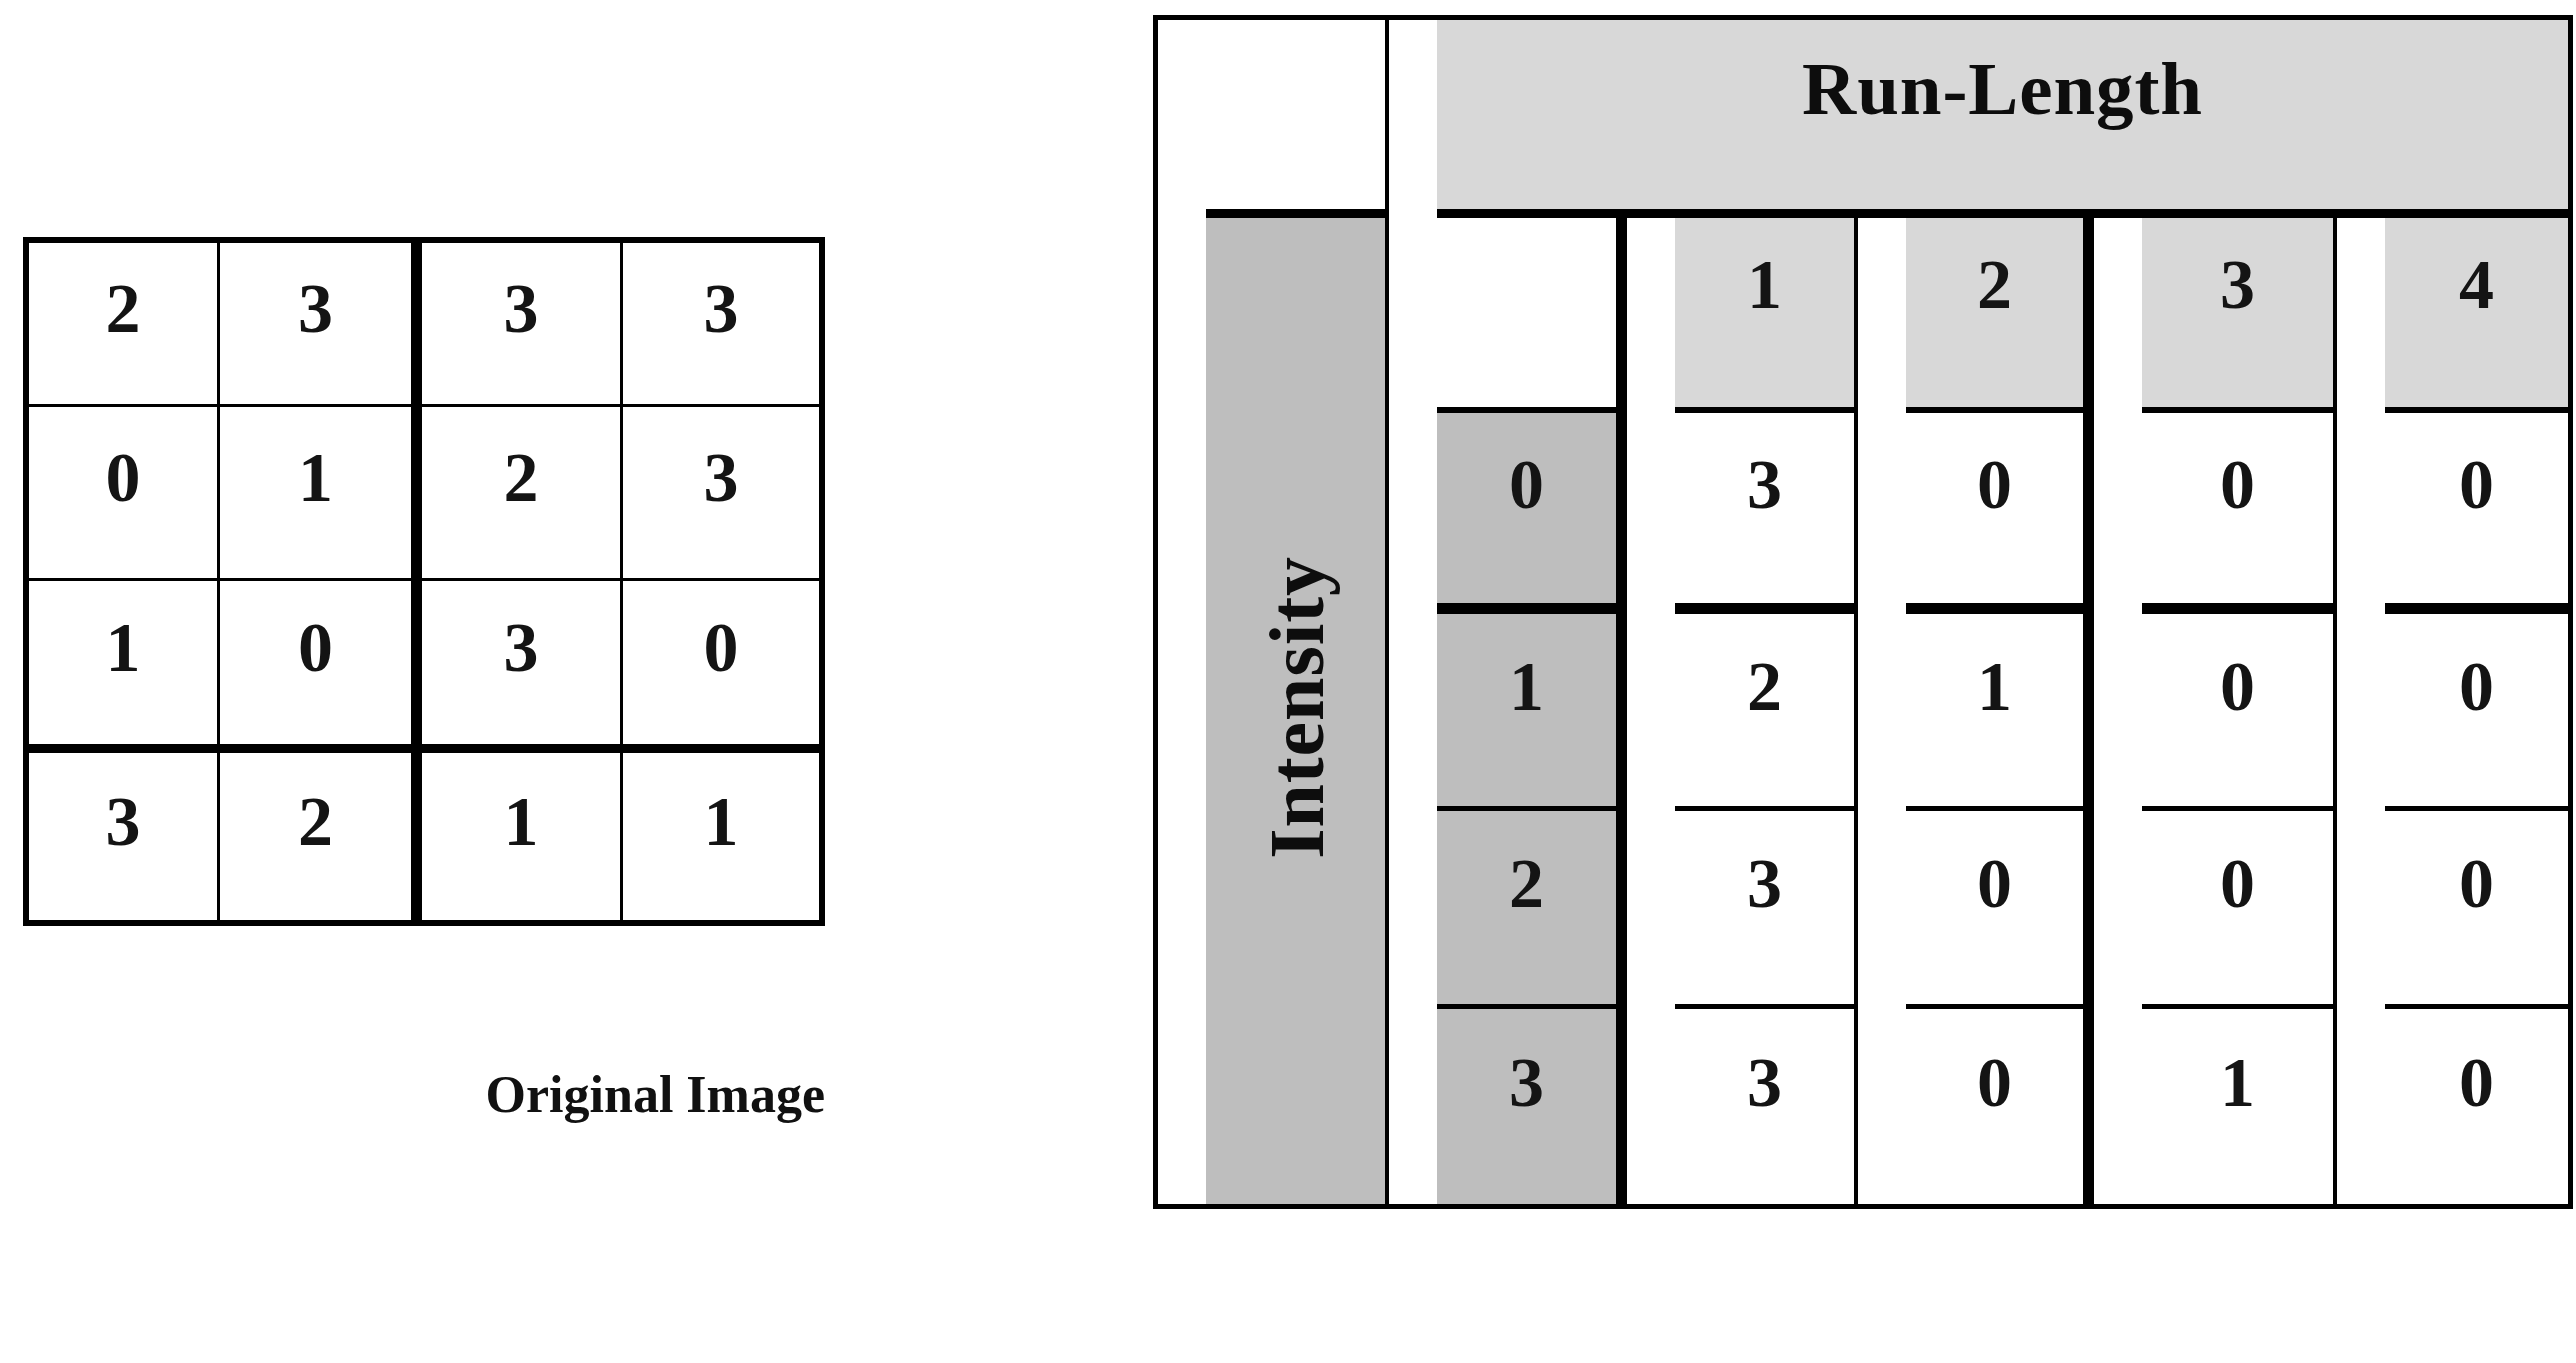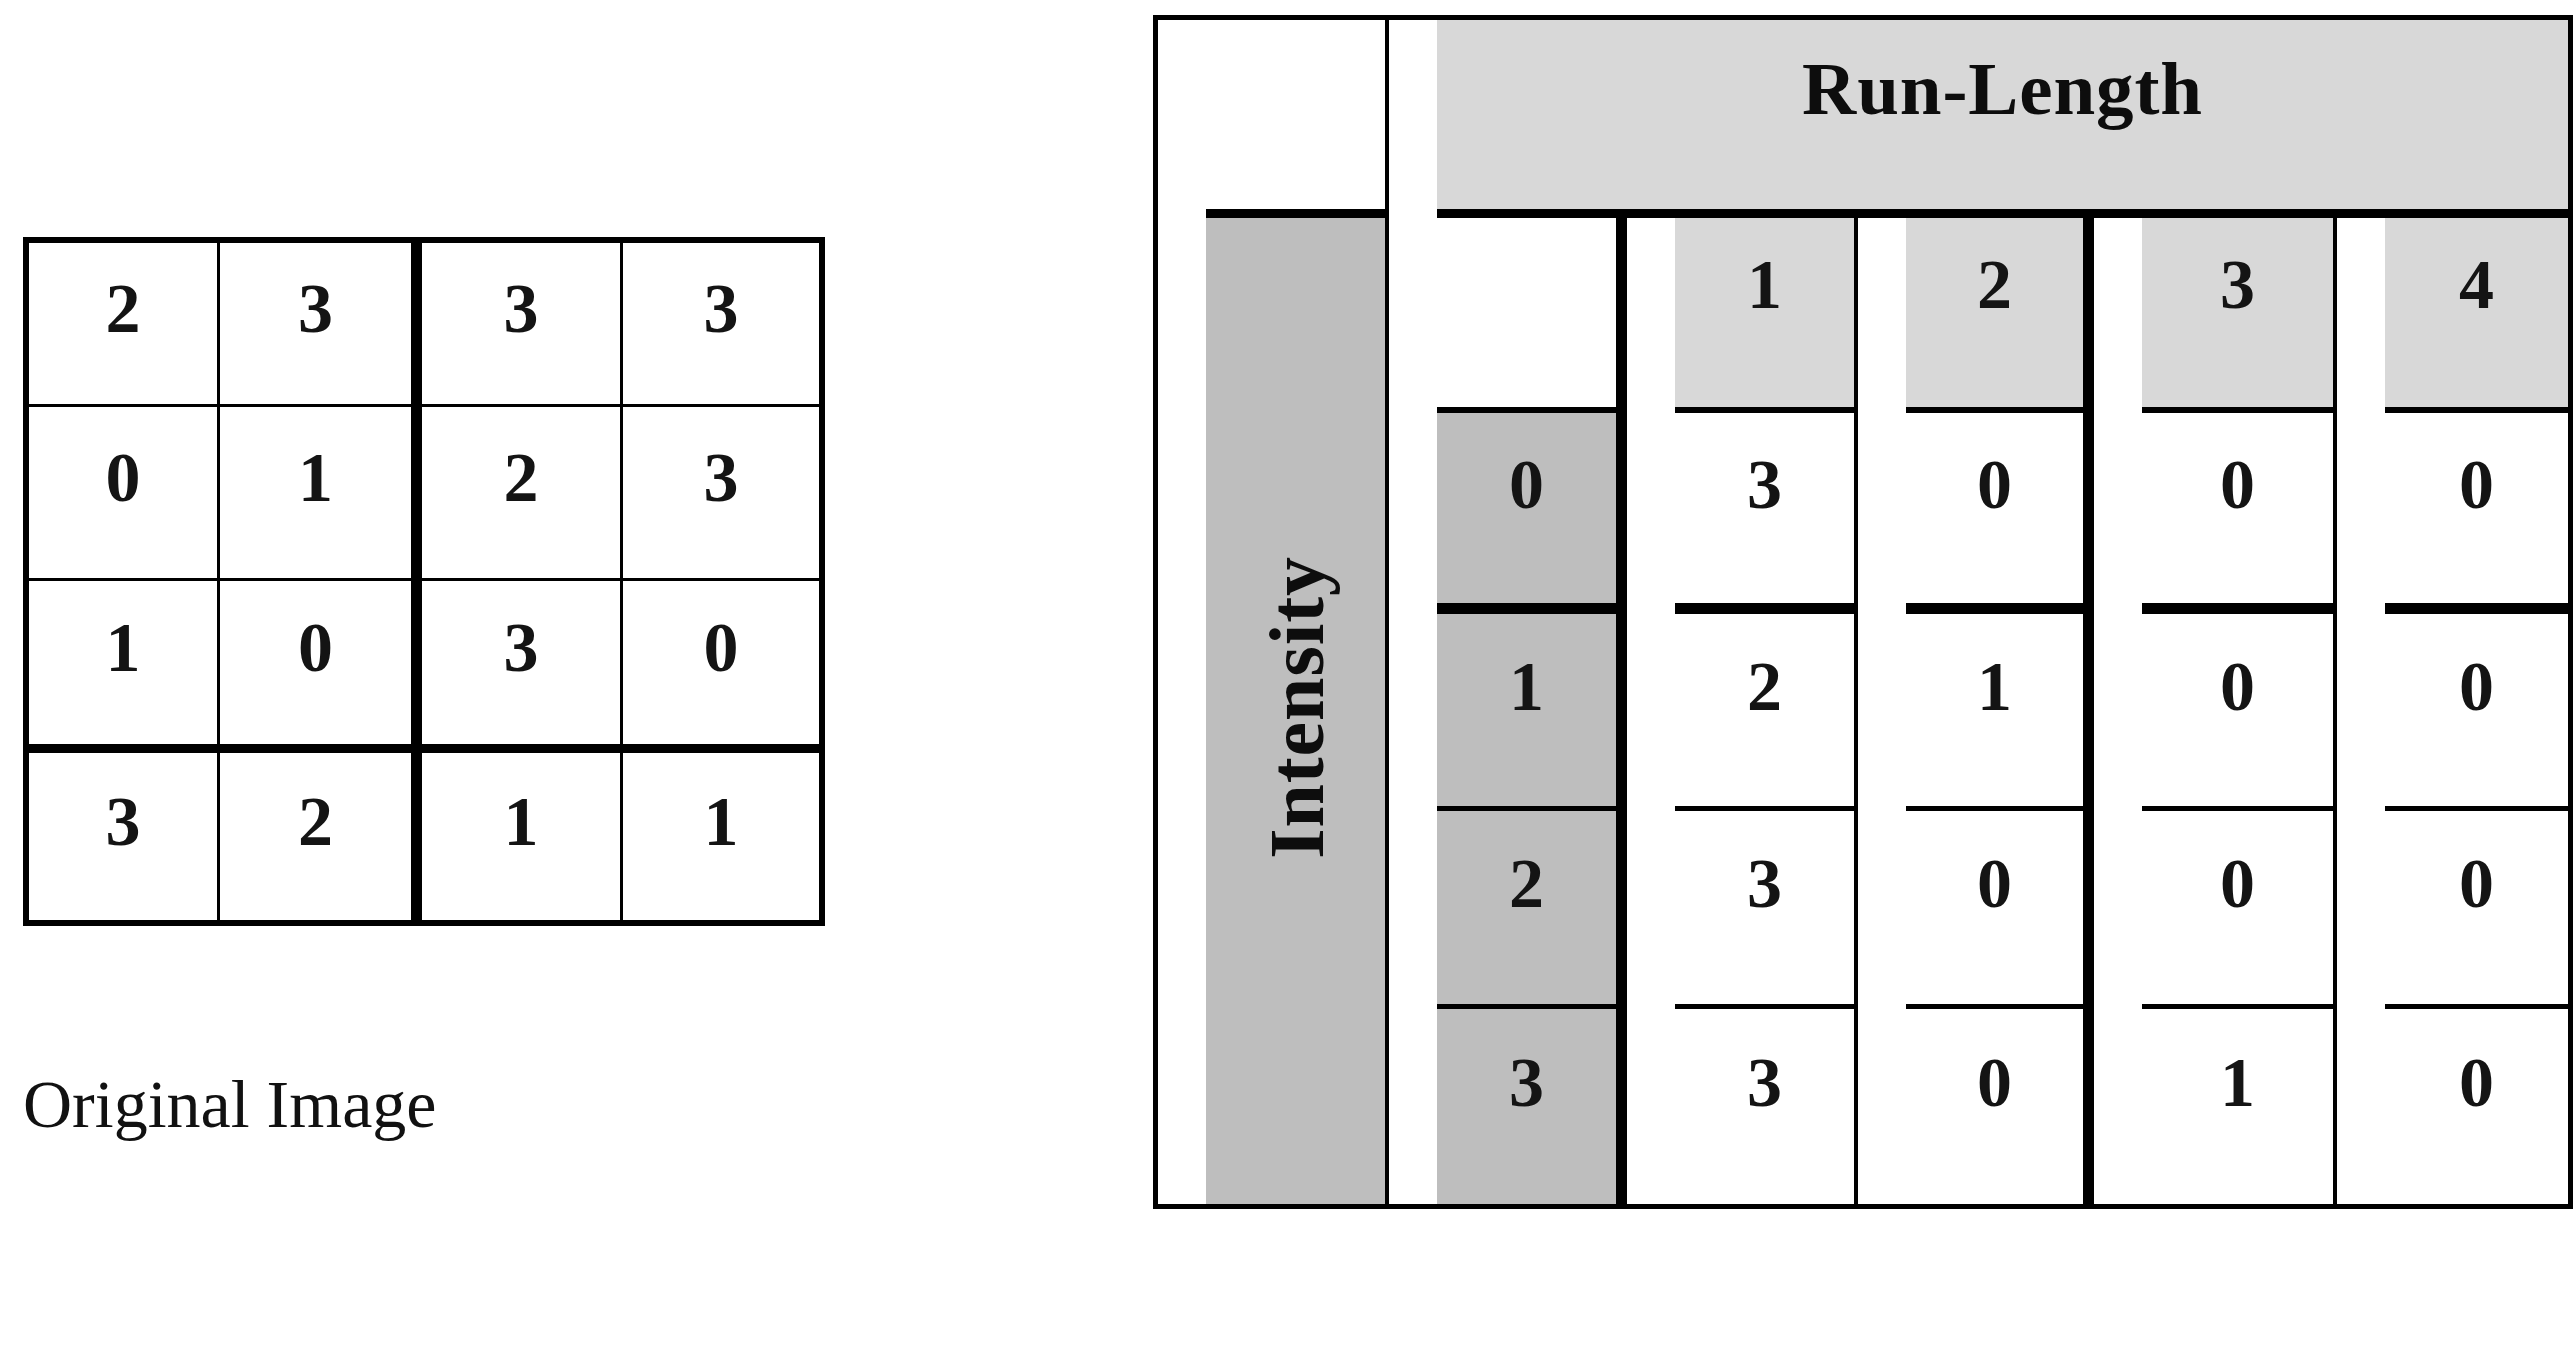--- a/index.html
+++ b/index.html
@@ -83,22 +83,22 @@
     letter-spacing:0.9px;
     position:relative;left:1.8px;top:-3.7px;
   }
   .blankhead{grid-area:2/2/3/3;}
   .chead{padding-bottom:55px;}
   .rnum{padding-bottom:46px;}
 
   
   .caption{
     position:absolute;
-    text-align:left;
-    font-size:68px;font-weight:400;color:#111111;
+    text-align:right;
+    font-size:52px;font-weight:700;color:#111111;
     line-height:1.15;
   }
   .lcaption{left:23px;top:1065px;width:802px;}
   .rcaption{left:1153px;top:1244px;width:1420px;}
 </style>
 </head>
 <body>
 
 <div id="canvas">
 

